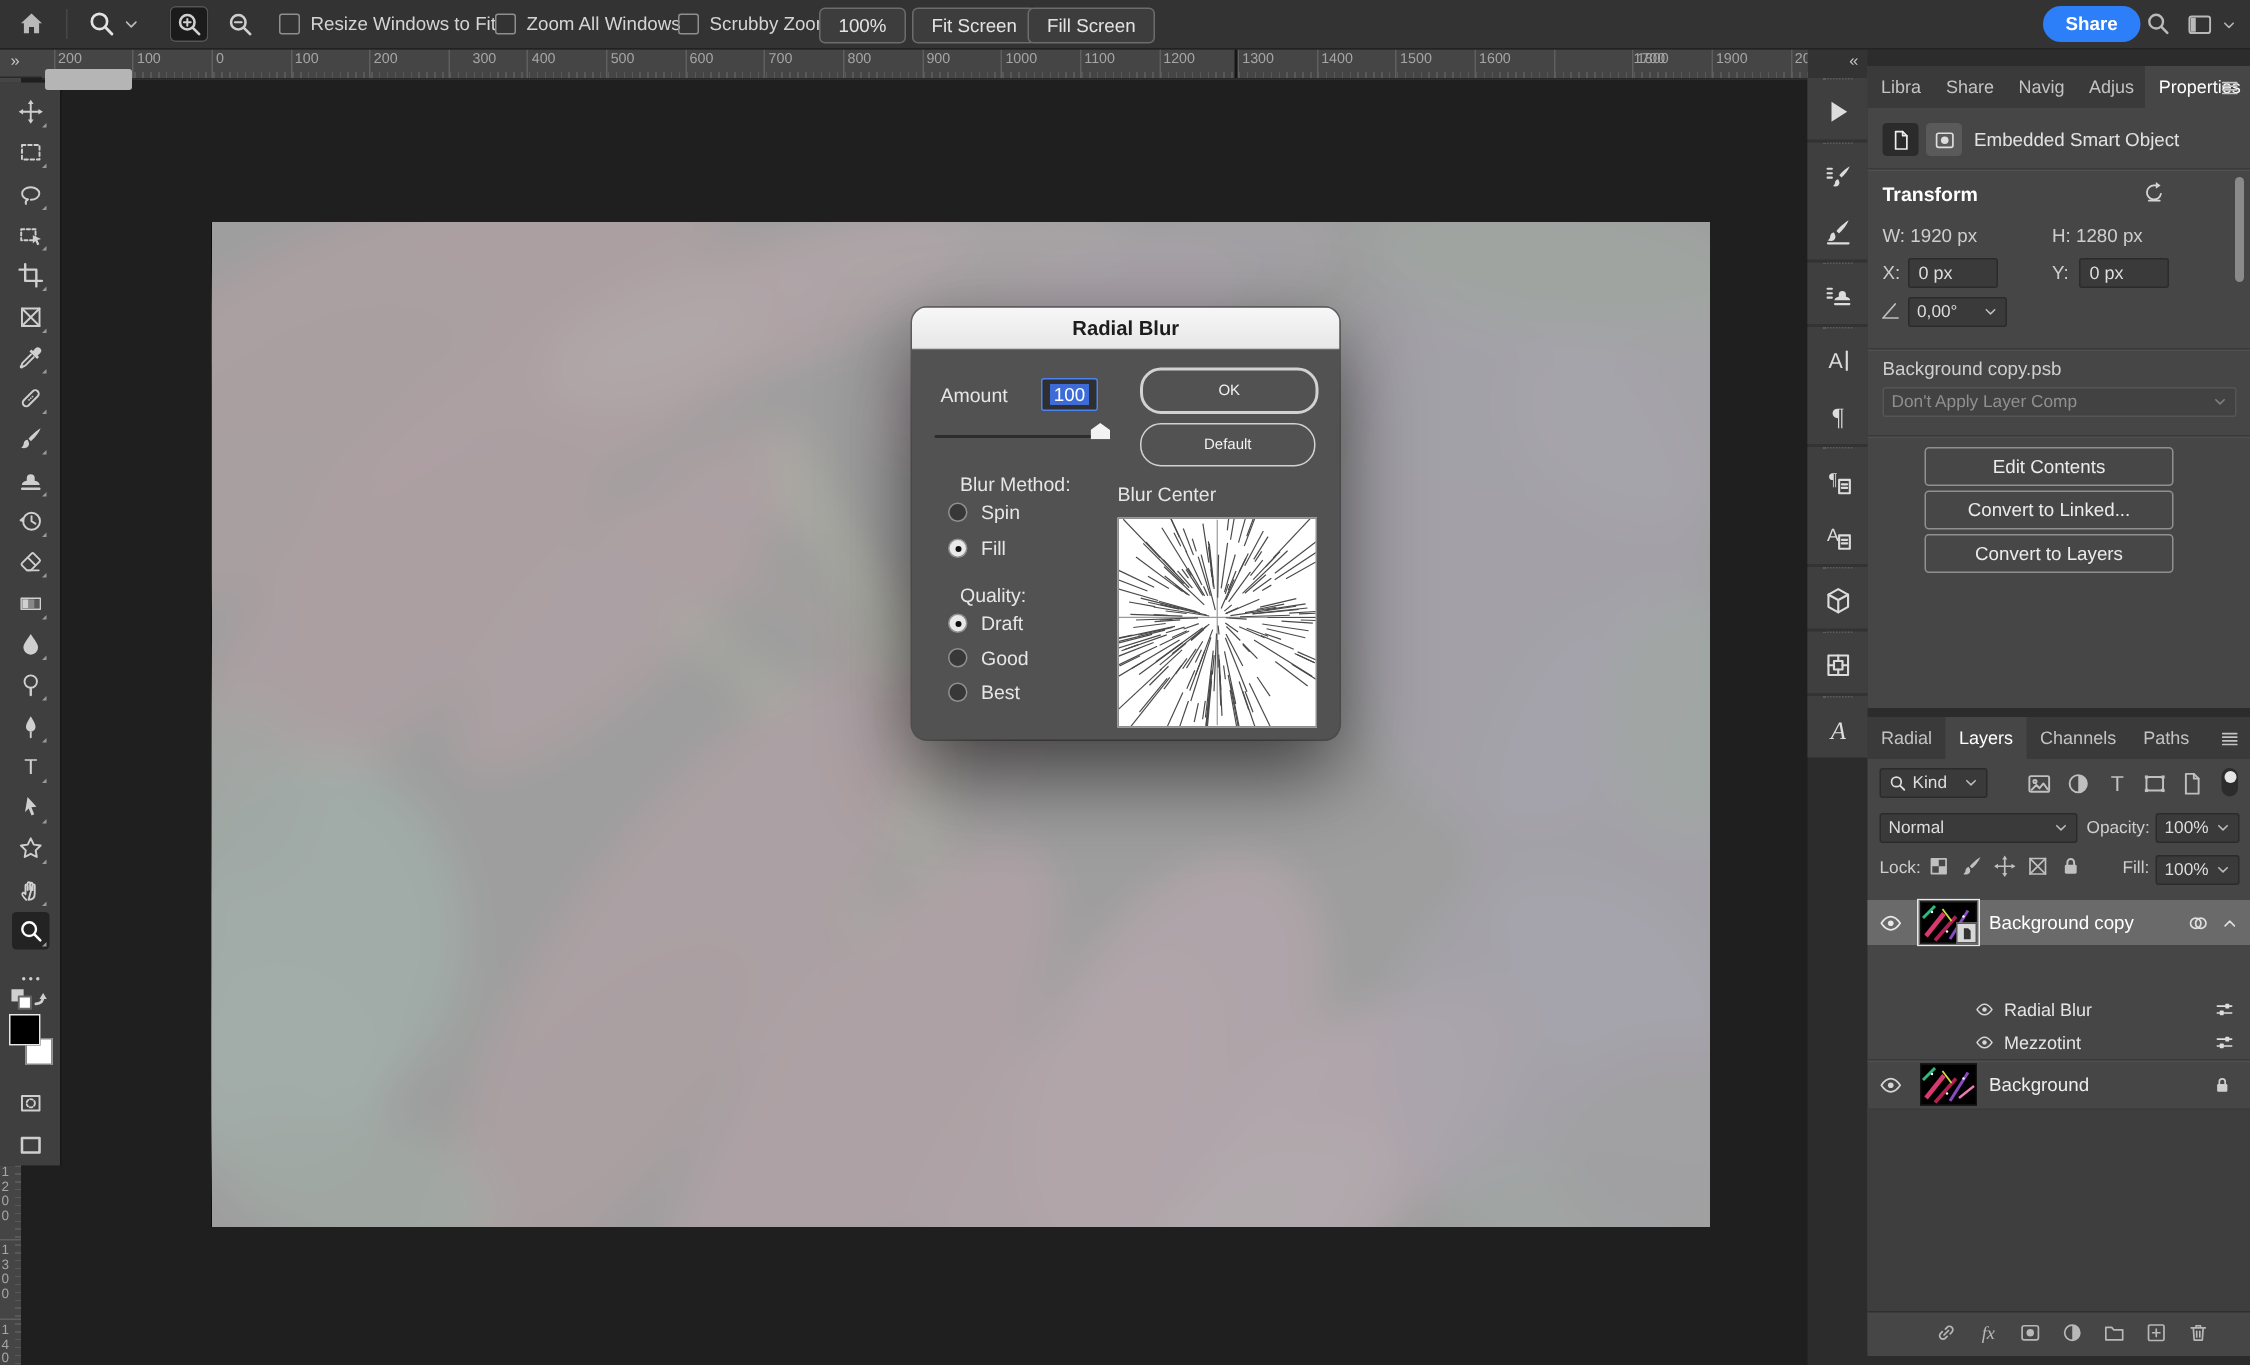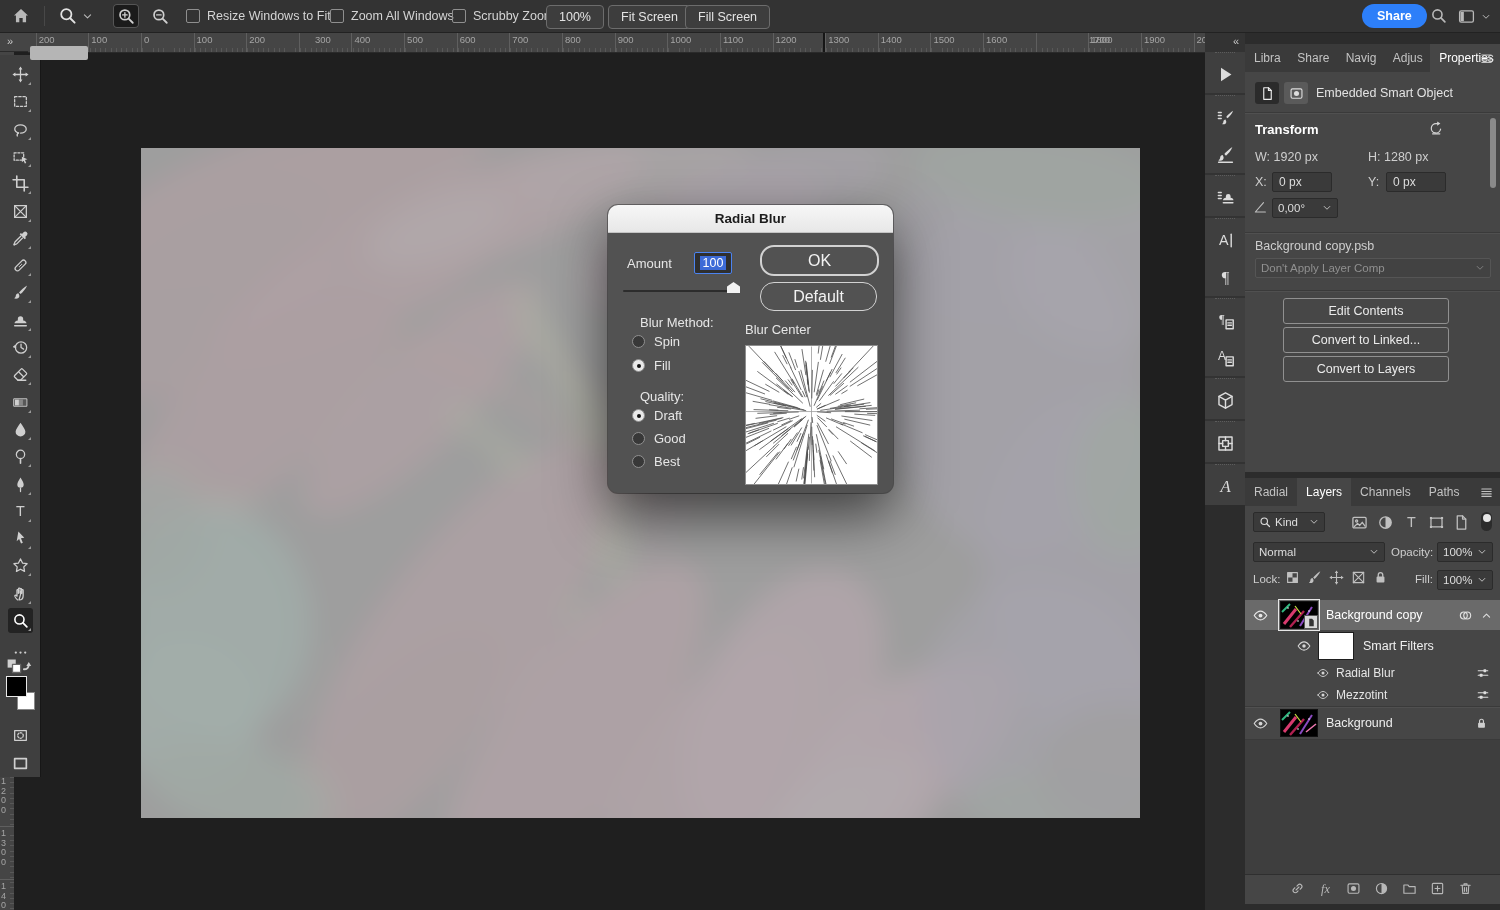--- a/index.html
+++ b/index.html
@@ -57,21 +57,21 @@
              background:linear-gradient(#f7f7f7,#e7e7e7);color:#1c1c1c;font-size:13.5px;font-weight:bold;
              display:flex;align-items:center;justify-content:center;border-bottom:1px solid #c4c4c4;}
   .dlg-lab{position:absolute;font-size:13px;color:#e6e6e6;}
   #amount-field{position:absolute;left:86px;top:47px;width:36px;height:20px;background:#2f2f2f;
                 border:1.5px solid #4b83f0;border-radius:2px;display:flex;align-items:center;justify-content:center;}
   #amount-field span{background:#3d6bd7;color:#fff;font-size:12.5px;padding:0 3px;}
   #slider-track{position:absolute;left:15px;top:85px;width:112px;height:2px;background:#2c2c2c;border-radius:1px;}
   #slider-thumb{position:absolute;left:119px;top:77px;width:13px;height:11px;background:#f2f2f2;
                 clip-path:polygon(50% 0,100% 42%,100% 100%,0 100%,0 42%);box-shadow:0 1px 2px rgba(0,0,0,.5);}
   .dlg-btn{position:absolute;left:152px;width:115px;height:27px;border:1.5px solid #d2d2d2;border-radius:14px;
-           display:flex;align-items:center;justify-content:center;color:#f2f2f2;font-size:16px;}
+           display:flex;align-items:center;justify-content:center;color:#f2f2f2;font-size:10px;}
   .radio-row{position:absolute;display:flex;align-items:center;gap:9px;color:#e6e6e6;font-size:13px;}
   .radio{width:13px;height:13px;border-radius:50%;background:#383838;border:1px solid #909090;box-sizing:border-box;position:relative;}
   .radio.sel{background:#e9e9e9;}
   .radio.sel::after{content:"";position:absolute;left:3.5px;top:3.5px;width:4px;height:4px;border-radius:50%;background:#111;}
   #burst{position:absolute;left:137px;top:140px;width:133px;height:140px;background:#fff;border:1px solid #8e8e8e;box-sizing:border-box;}
   
   #rightbg{left:1205px;top:32px;width:295px;height:878px;background:#2c2c2c;}
   #dock{left:1205px;top:32px;width:40px;height:448px;background:#333;}
   #dock-collapse{position:absolute;top:3px;right:6px;color:#c9c9c9;font-size:11px;}
   .dock-group{position:relative;margin:0 0 2px 0;background:#3f3f3f;}
@@ -999,30 +999,20 @@
             <circle cx="6.2" cy="8" r="3.7"></circle>
             <circle cx="9.8" cy="8" r="3.7"></circle>
           </svg>
         </span>
       <span style="margin:0 8px 0 8px;color:#ddd">
           <svg width="11" height="11" viewBox="0 0 16 16" fill="none" stroke="currentColor" stroke-width="1.2" stroke-linecap="round" stroke-linejoin="round">
             <path d="M3.5 10.5 8 6l4.5 4.5" stroke-width="1.6"></path>
           </svg>
         </span>
     </div>
-    <div class="lrow" style="top:153px;height:30px">
-      <span style="margin-left:52px;color:#d5d5d5">
-          <svg width="14" height="14" viewBox="0 0 16 16" fill="none" stroke="currentColor" stroke-width="1.2" stroke-linecap="round" stroke-linejoin="round">
-            <path d="M1.3 8C3.4 4.9 5.9 3.3 8 3.3S12.6 4.9 14.7 8C12.6 11.1 10.1 12.7 8 12.7S3.4 11.1 1.3 8Z"></path>
-            <circle cx="8" cy="8" r="2" fill="currentColor" stroke="none"></circle>
-          </svg>
-        </span>
-      <span style="margin-left:7px;width:34px;height:26px;background:#fff;border:1px solid #1e1e1e"></span>
-      <span style="margin-left:9px;color:#efefef;font-size:12.5px">Smart Filters</span>
-    </div>
     <div class="lrow" style="top:184px;height:21px">
       <span style="margin-left:72px;color:#d5d5d5">
           <svg width="12" height="12" viewBox="0 0 16 16" fill="none" stroke="currentColor" stroke-width="1.2" stroke-linecap="round" stroke-linejoin="round">
             <path d="M1.3 8C3.4 4.9 5.9 3.3 8 3.3S12.6 4.9 14.7 8C12.6 11.1 10.1 12.7 8 12.7S3.4 11.1 1.3 8Z"></path>
             <circle cx="8" cy="8" r="2" fill="currentColor" stroke="none"></circle>
           </svg>
         </span>
       <span style="margin-left:7px;color:#e5e5e5;font-size:12px">Radial Blur</span>
       <span style="margin-left:auto;margin-right:10px;color:#ddd">
           <svg width="14" height="14" viewBox="0 0 16 16" fill="none" stroke="currentColor" stroke-width="1.2" stroke-linecap="round" stroke-linejoin="round">

